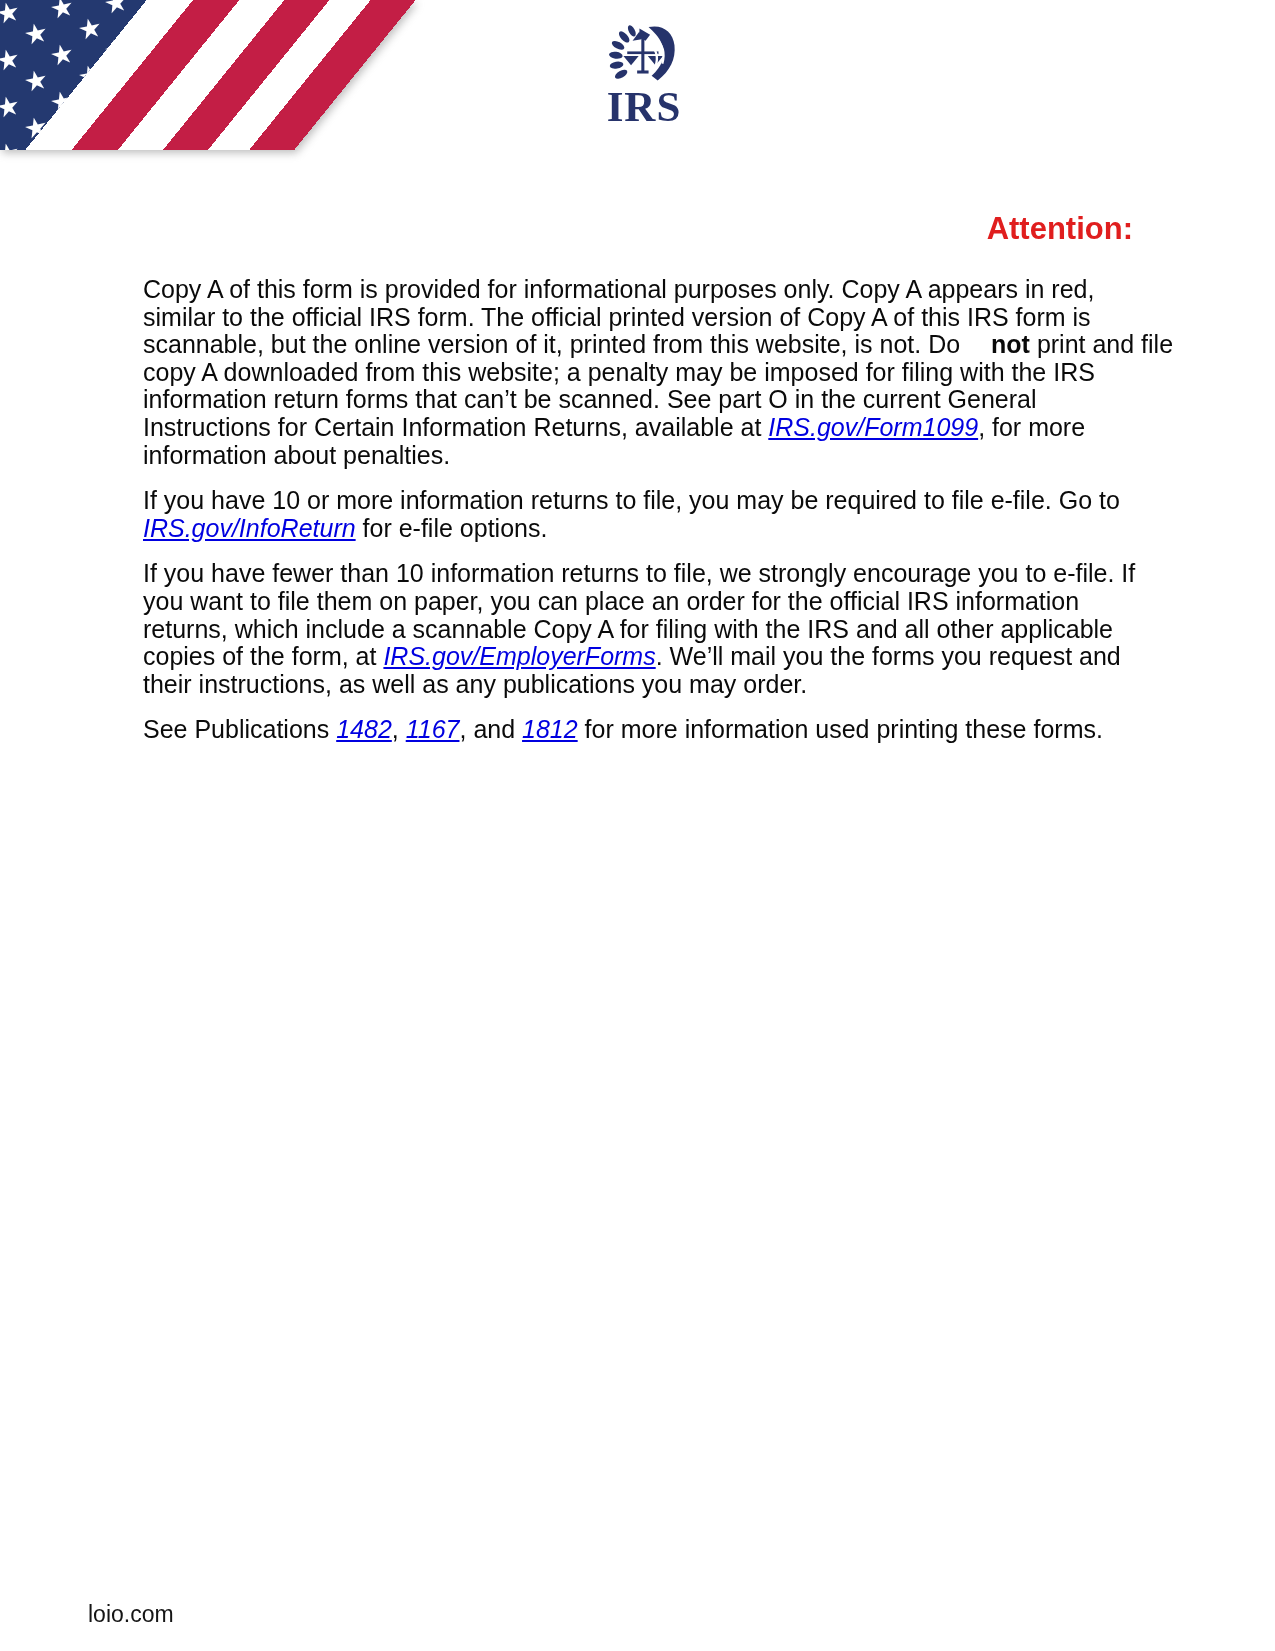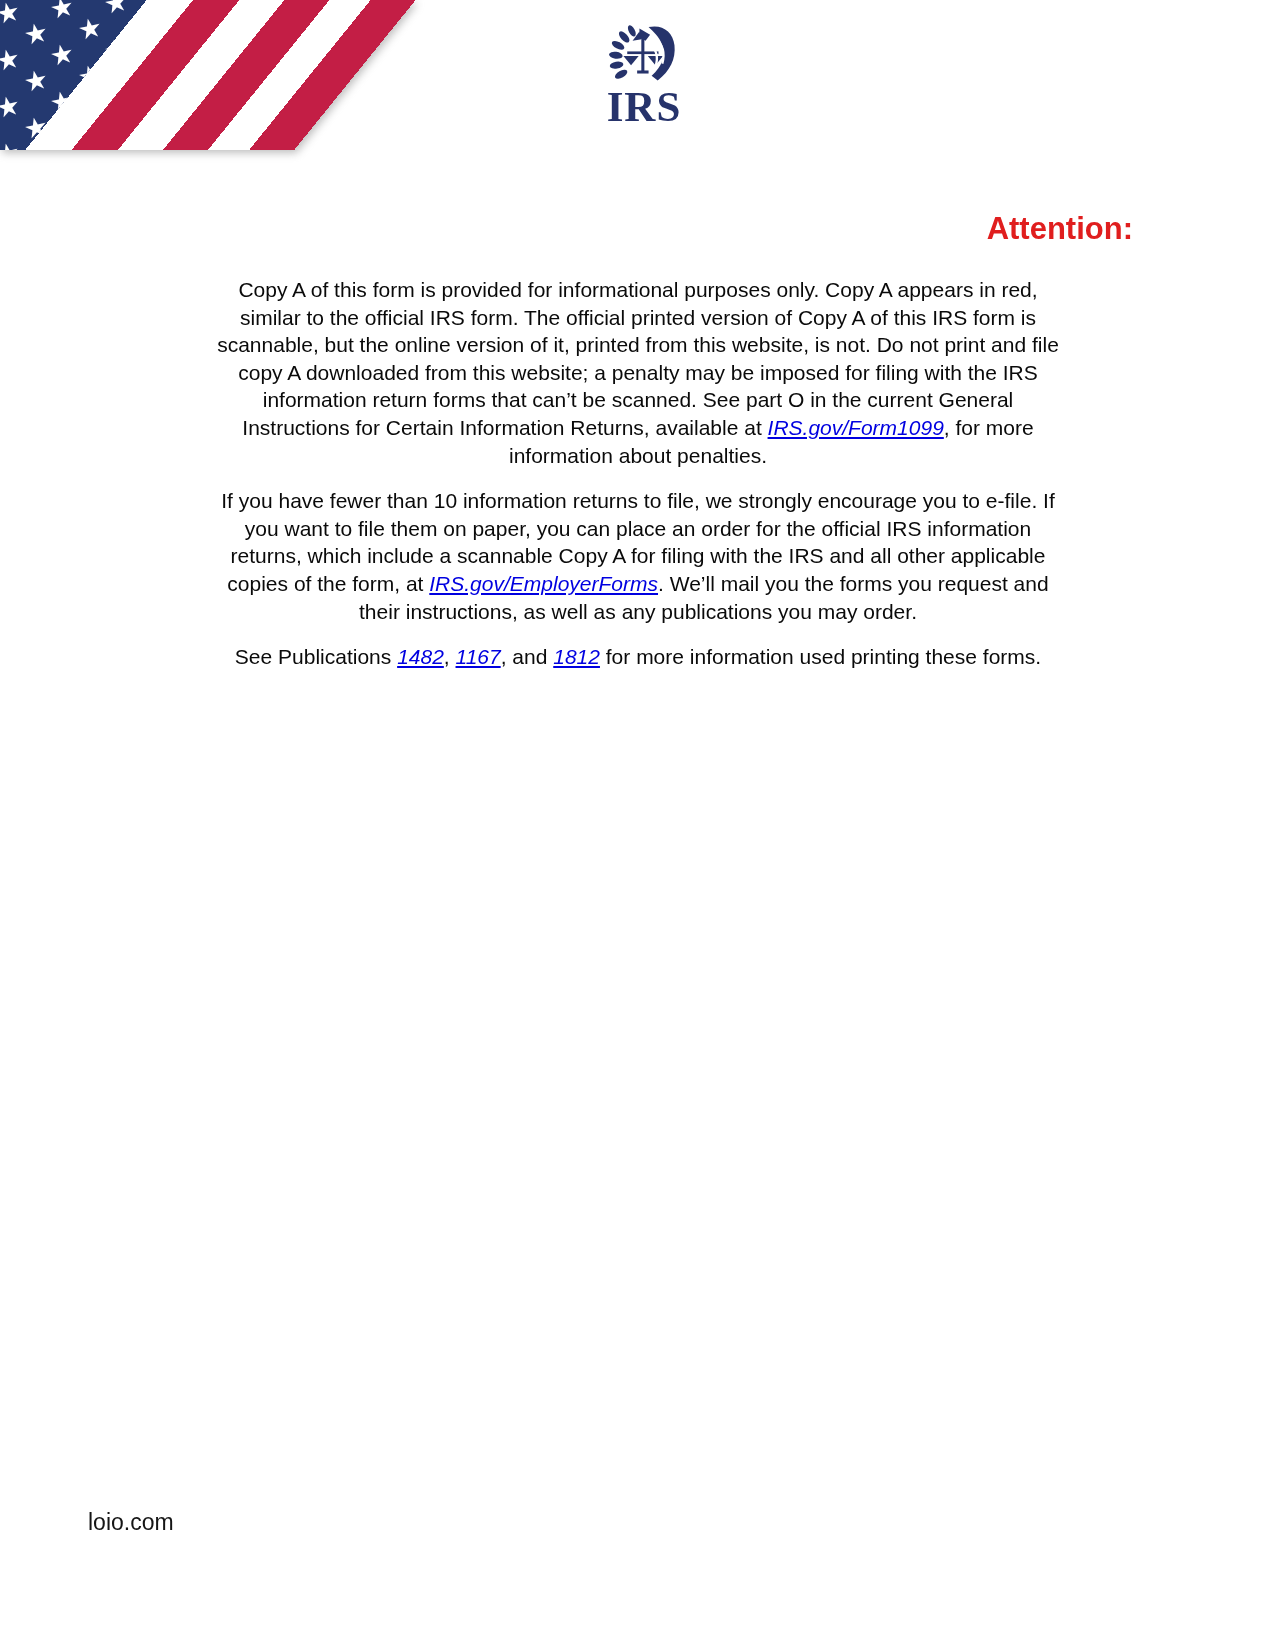--- a/index.html
+++ b/index.html
@@ -37,29 +37,29 @@
     font-family:"Liberation Serif", serif;font-weight:bold;font-size:43px;
     line-height:1;color:var(--logo-navy);letter-spacing:1px;margin-top:-3px;
   }
   
   .content{position:absolute;left:143px;top:210px;width:990px;}
   h1.attention{
     margin:0 0 28px 0;font-size:31px;font-weight:bold;line-height:38px;
     color:var(--attention-red);text-align:right;
   }
   .content p{
-    margin:0 0 18px 0;font-size:21px;line-height:27.6px;white-space:nowrap;text-align:center;
+    margin:0 0 18px 0;font-size:25px;line-height:27.6px;white-space:nowrap;
   }
   .content a{
     color:var(--link-blue);text-decoration:underline;cursor:pointer;font-style:italic;
   }
-  .content strong{font-weight:normal;}
+  .content strong{font-weight:bold;margin-left:24px;}
   
   .footer{
-    position:absolute;left:88px;top:1509px;font-size:23px;color:#151515;
+    position:absolute;left:88px;top:1601px;font-size:23px;color:#151515;
   }
 </style>
 </head>
 <body>
 
 <div class="flag">
   <div class="flag-stars">
       <span style="left: -4px; top: 0.0999999px;">★</span>
       <span style="left: 50px; top: -4.76px;">★</span>
       <span style="left: 104px; top: -9.62px;">★</span>
@@ -107,18 +107,19 @@
       <path d="M57,26 C66,33 69,44 65,56"></path>
     </g>
   </svg>
   <div class="logo-text">IRS</div>
 </div>
 
 <div class="content">
   <h1 class="attention">Attention:</h1>
   <div id="paragraphs">
       <p><span>Copy A of this form is provided for informational purposes only. Copy A appears in red,</span><br><span>similar to the official IRS form. The official printed version of Copy A of this IRS form is</span><br><span>scannable, but the online version of it, printed from this website, is not. Do </span><strong>not</strong><span> print and file</span><br><span>copy A downloaded from this website; a penalty may be imposed for filing with the IRS</span><br><span>information return forms that can’t be scanned. See part O in the current General</span><br><span>Instructions for Certain Information Returns, available at </span><a>IRS.gov/Form1099</a><span>, for more</span><br><span>information about penalties.</span></p>
+      <p><span>If you have 10 or more information returns to file, you may be required to file e-file. Go to</span><br><a>IRS.gov/InfoReturn</a><span> for e-file options.</span></p>
       <p><span>If you have fewer than 10 information returns to file, we strongly encourage you to e-file. If</span><br><span>you want to file them on paper, you can place an order for the official IRS information</span><br><span>returns, which include a scannable Copy A for filing with the IRS and all other applicable</span><br><span>copies of the form, at </span><a>IRS.gov/EmployerForms</a><span>. We’ll mail you the forms you request and</span><br><span>their instructions, as well as any publications you may order.</span></p>
       <p><span>See Publications </span><a>1482</a><span>, </span><a>1167</a><span>, and </span><a>1812</a><span> for more information used printing these forms.</span></p>
     </div>
 </div>
 
 <div class="footer">loio.com</div>
 
 </body></html>

